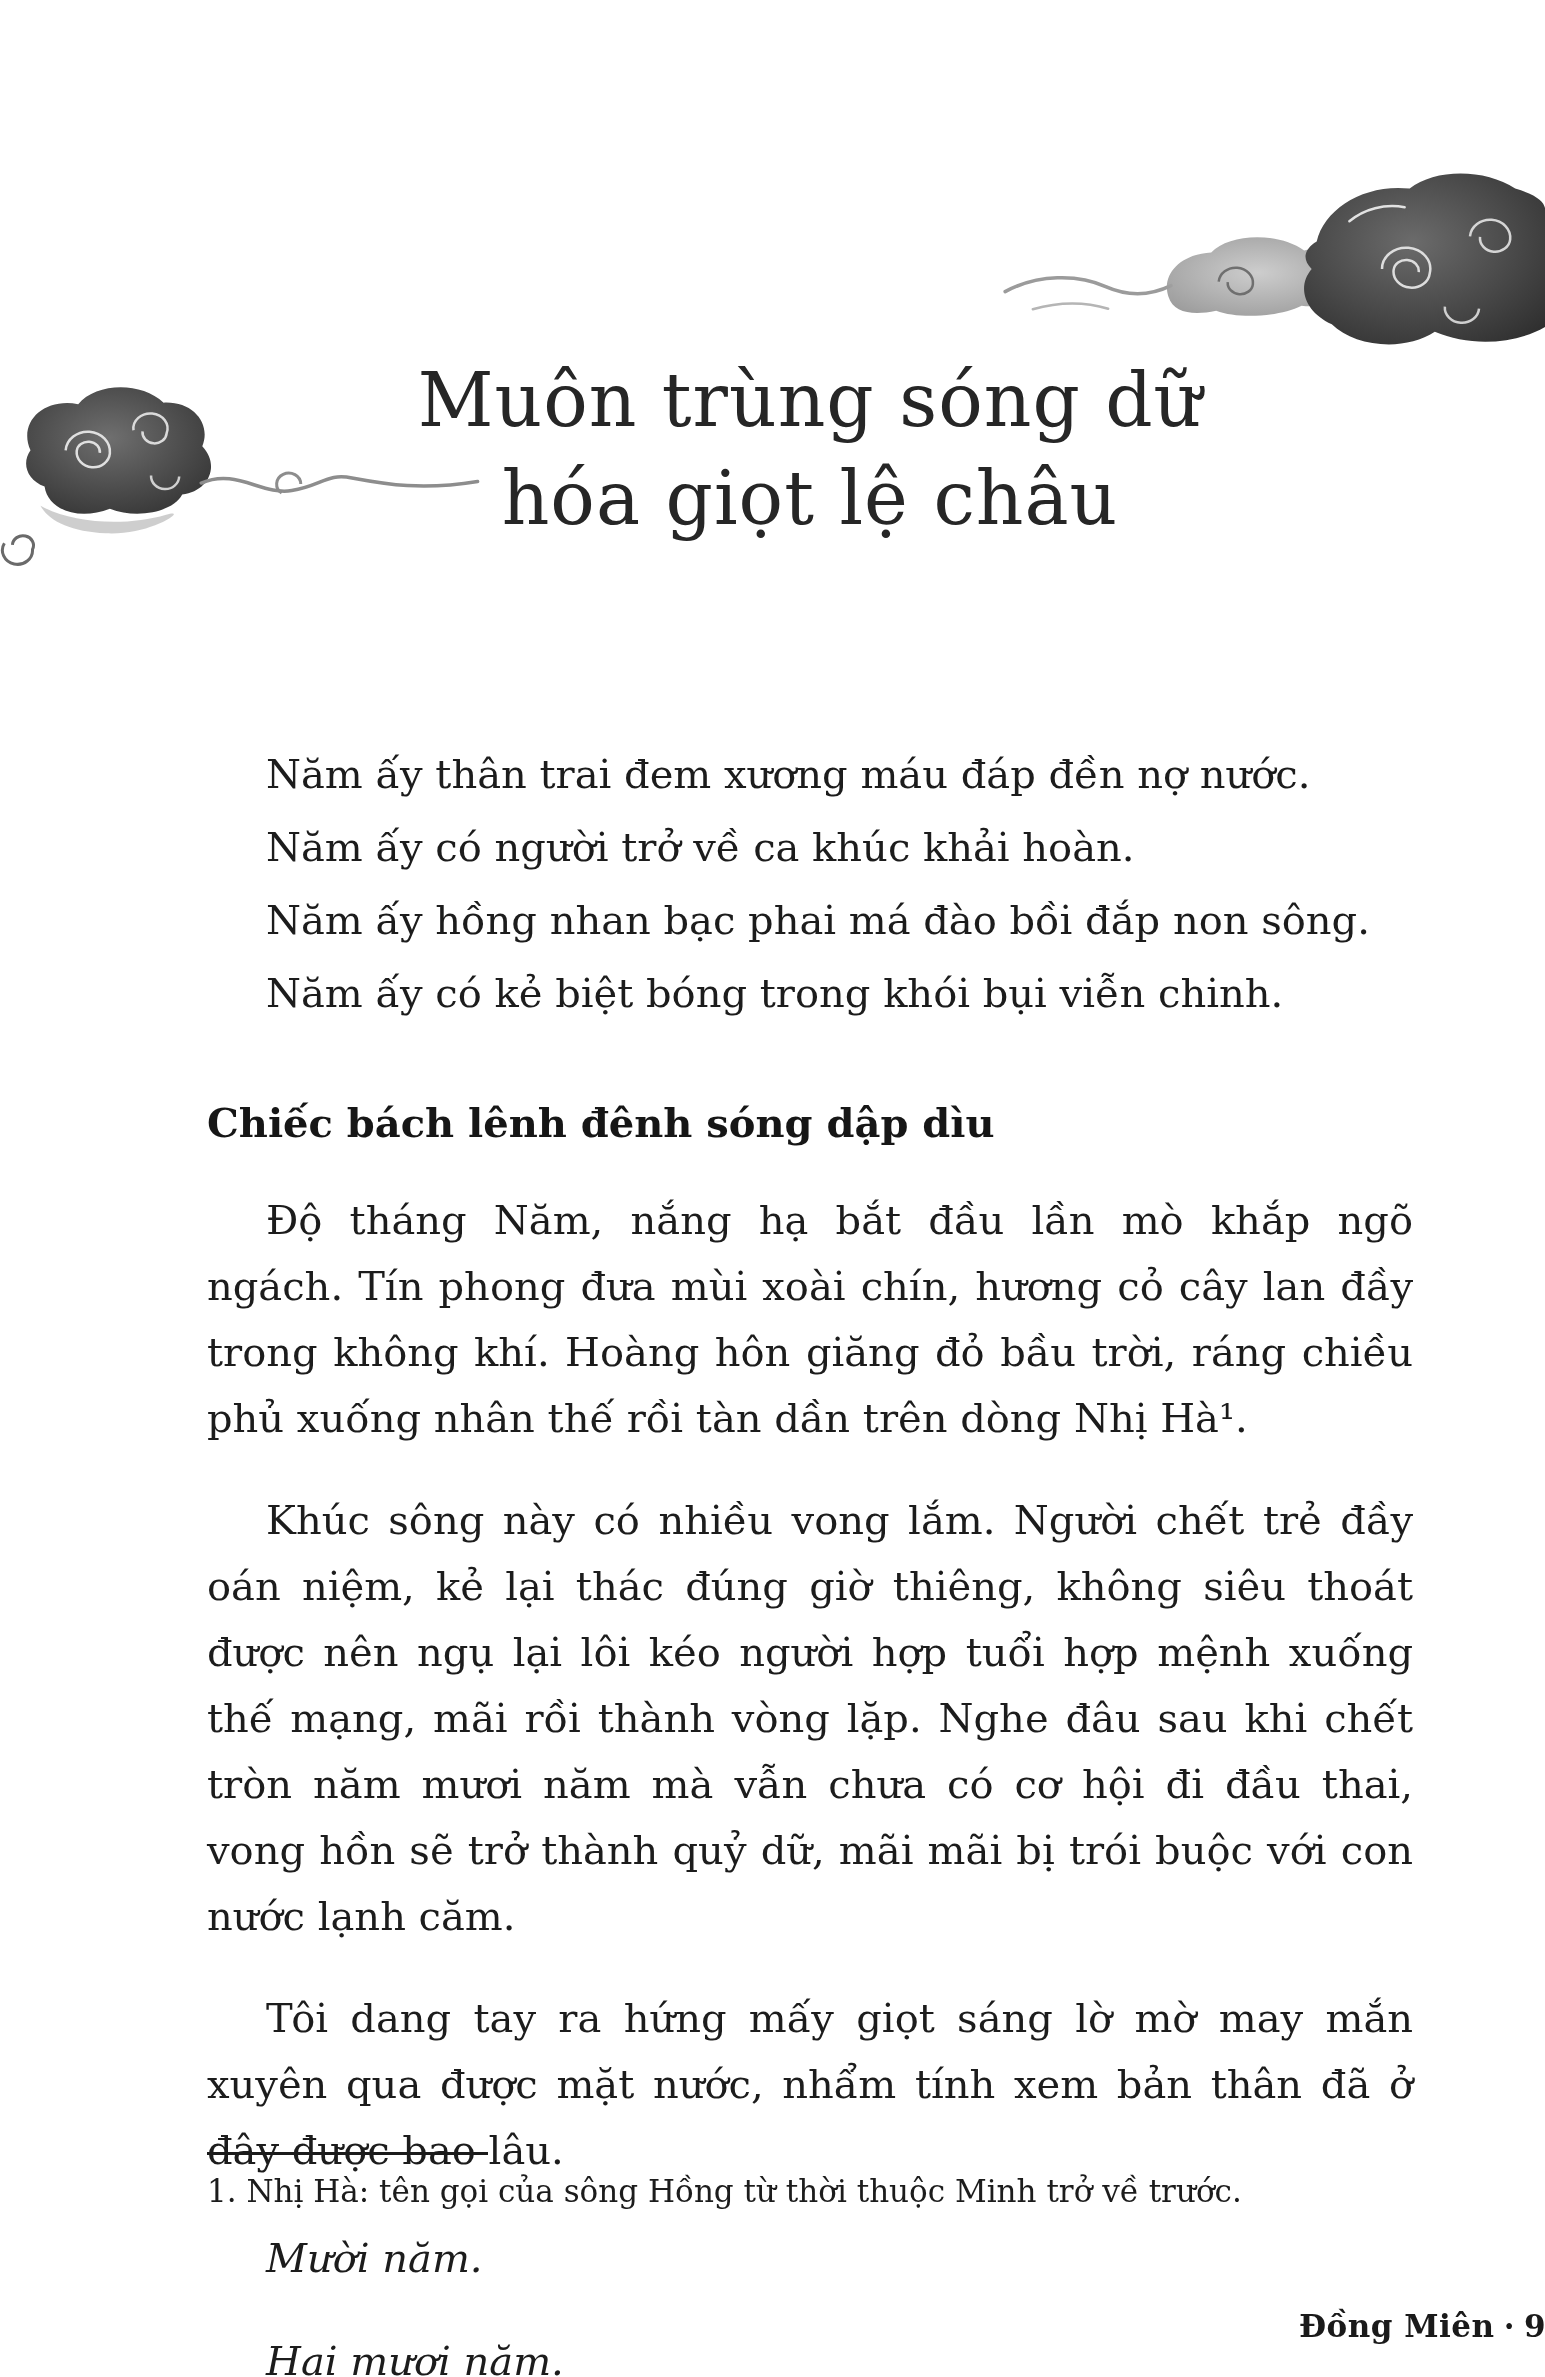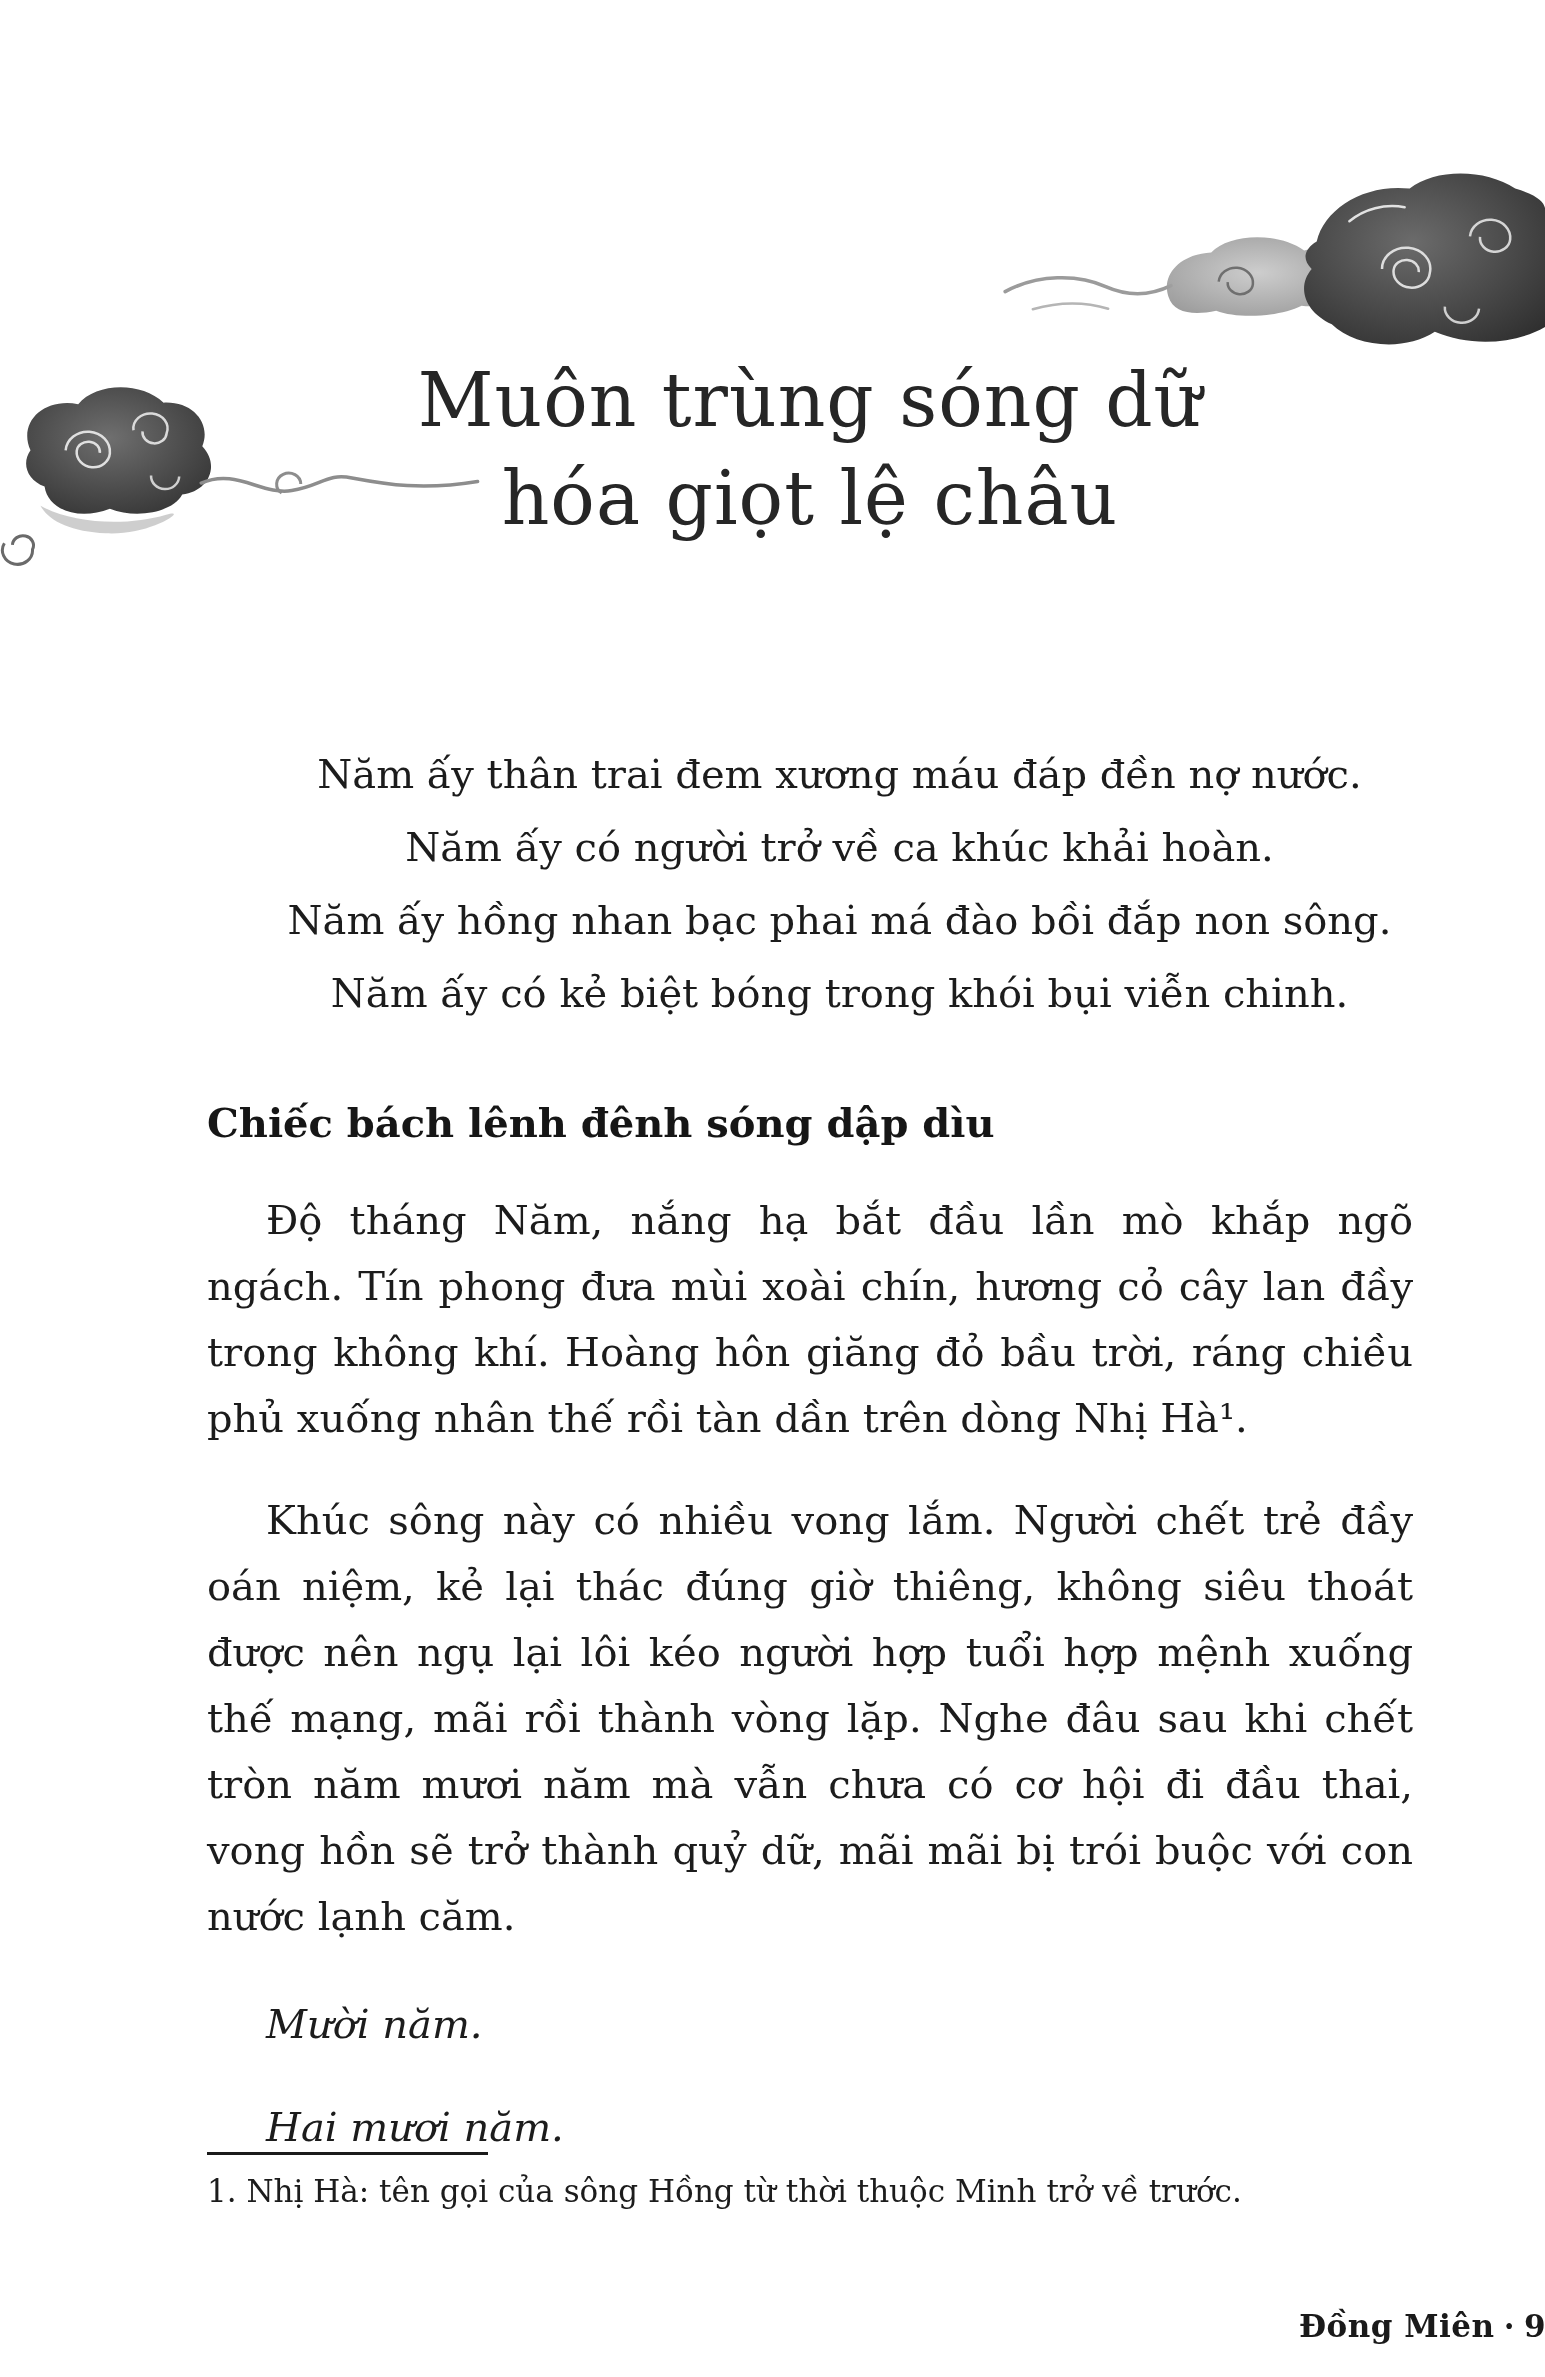--- a/index.html
+++ b/index.html
@@ -40,21 +40,20 @@
     margin: 352px 0 16px 0;
     text-align: center;
     font-size: 74px;
     line-height: 1.32;
     font-weight: 400;
     letter-spacing: 1px;
     color: #262626;
   }
   .epigraph {
     margin-top: 191px;
-    text-align: center;
   }
   .epigraph-line {
     font-size: 40px;
     line-height: 73px;
     padding-left: 59px;
   }
   .section-heading {
     margin: 65px 0 8px 0;
     font-size: 40px;
     line-height: 56px;
@@ -165,20 +164,21 @@
       <div class="epigraph-line">Năm ấy thân trai đem xương máu đáp đền nợ nước.</div>
       <div class="epigraph-line">Năm ấy có người trở về ca khúc khải hoàn.</div>
       <div class="epigraph-line">Năm ấy hồng nhan bạc phai má đào bồi đắp non sông.</div>
       <div class="epigraph-line">Năm ấy có kẻ biệt bóng trong khói bụi viễn chinh.</div>
     </div>
 
     <h2 class="section-heading">Chiếc bách lênh đênh sóng dập dìu</h2>
 
     <p class="para">Độ tháng Năm, nắng hạ bắt đầu lần mò khắp ngõ ngách. Tín phong đưa mùi xoài chín, hương cỏ cây lan đầy trong không khí. Hoàng hôn giăng đỏ bầu trời, ráng chiều phủ xuống nhân thế rồi tàn dần trên dòng Nhị Hà¹.</p>
     <p class="para">Khúc sông này có nhiều vong lắm. Người chết trẻ đầy oán niệm, kẻ lại thác đúng giờ thiêng, không siêu thoát được nên ngụ lại lôi kéo người hợp tuổi hợp mệnh xuống thế mạng, mãi rồi thành vòng lặp. Nghe đâu sau khi chết tròn năm mươi năm mà vẫn chưa có cơ hội đi đầu thai, vong hồn sẽ trở thành quỷ dữ, mãi mãi bị trói buộc với con nước lạnh căm.</p>
+    <p class="para">Tôi dang tay ra hứng mấy giọt sáng lờ mờ may mắn xuyên qua được mặt nước, nhẩm tính xem bản thân đã ở đây được bao lâu.</p>
 
     <p class="short-line">Mười năm.</p>
     <p class="short-line">Hai mươi năm.</p>
 
   </div>
 
   <div class="footnote">
     <hr class="footnote-rule">
     <div class="footnote-text">1. Nhị Hà: tên gọi của sông Hồng từ thời thuộc Minh trở về trước.</div>
   </div>

